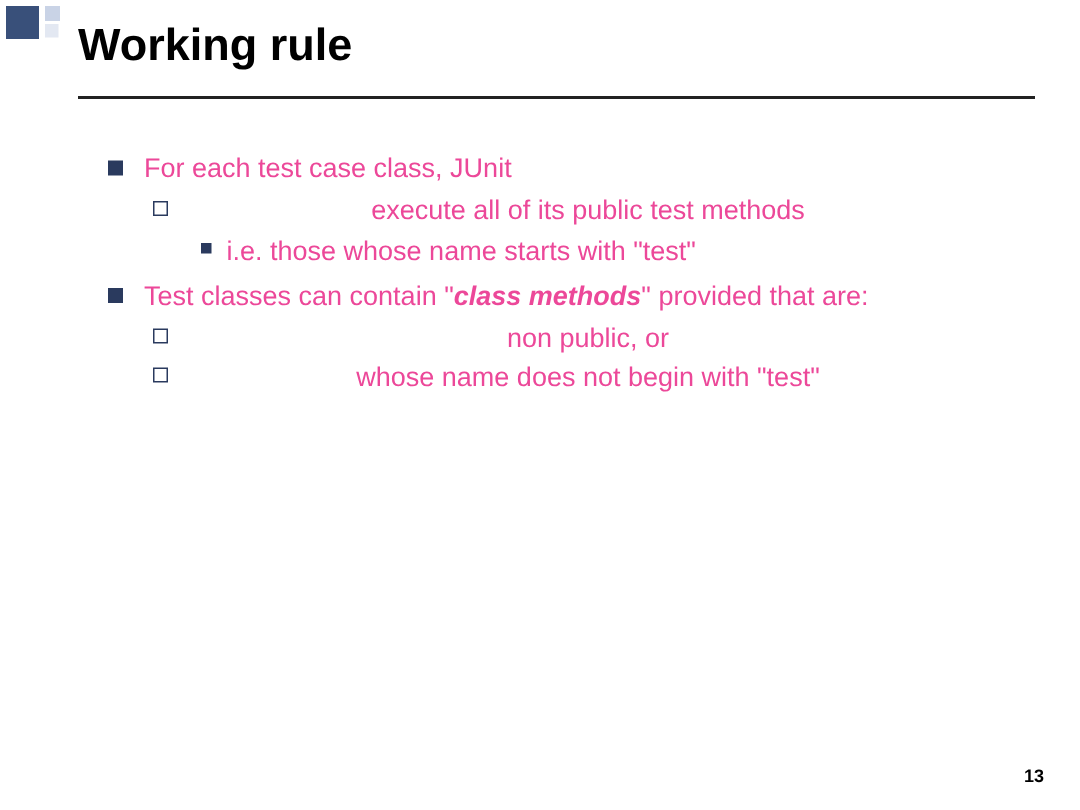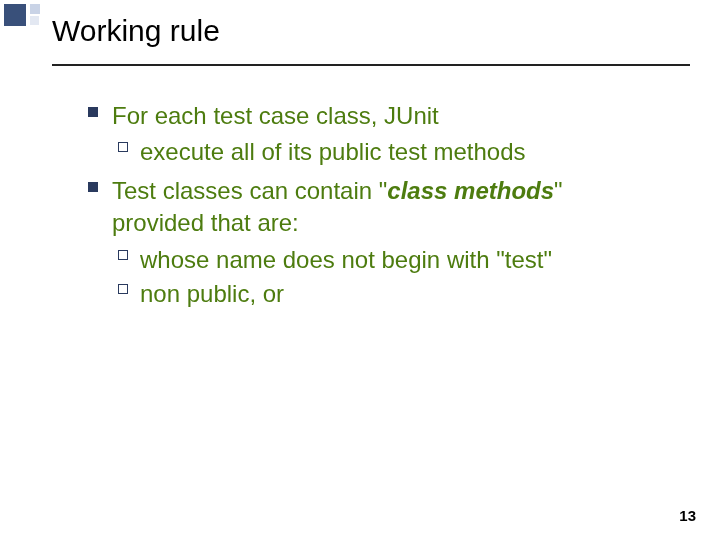--- a/index.html
+++ b/index.html
@@ -37,52 +37,52 @@
   }
   .title-wrap {
     position: absolute;
     top: 14px;
     left: 52px;
     right: 30px;
   }
   .title {
     font-size: 30px;
     color: #000;
-    font-weight: 400;
+    font-weight: 700;
     padding-bottom: 10px;
   }
   .title-underline {
     border-bottom: 2px solid #222;
     margin-top: 6px;
   }
   .content {
     position: absolute;
     top: 100px;
-    left: 88px;
+    left: 72px;
     right: 60px;
-    font-size: 24px;
-    color: #4d7c0f;
+    font-size: 18px;
+    color: #ec4899;
     line-height: 1.35;
   }
   .lvl1 {
     display: flex;
     align-items: flex-start;
     margin-bottom: 4px;
   }
   .lvl1 > .bullet { margin-right: 14px; margin-top: 7px; flex: 0 0 auto; }
   .lvl1 > .txt { flex: 1 1 auto; }
   .lvl2 {
     display: flex;
     align-items: flex-start;
     margin-left: 30px;
     margin-top: 2px;
     margin-bottom: 2px;
   }
   .lvl2 > .bullet { margin-right: 12px; margin-top: 6px; flex: 0 0 auto; }
-  .lvl2 > .txt { flex: 1 1 auto; }
+  .lvl2 > .txt { flex: 1 1 auto; text-align: center; }
   .lvl3 {
     display: flex;
     align-items: flex-start;
     margin-left: 62px;
     margin-top: 2px;
     margin-bottom: 2px;
   }
   .lvl3 > .bullet { margin-right: 10px; margin-top: 7px; flex: 0 0 auto; }
   .lvl3 > .txt { flex: 1 1 auto; }
   .sq-solid {
@@ -92,21 +92,21 @@
     width: 10px; height: 10px; border: 1.5px solid #2a3a5e; background: #fff;
   }
   .sq-tiny {
     width: 7px; height: 7px; background: #2a3a5e;
   }
   .gap { height: 4px; }
   .page-num {
     position: absolute;
     bottom: 16px;
     right: 24px;
-    font-size: 15px;
+    font-size: 12px;
     font-weight: 700;
     color: #000;
   }
 </style>
 </head>
 <body>
 
 <div class="corner-decoration">
   <div class="cd-big"></div>
   <div class="cd-small1"></div>
@@ -123,36 +123,42 @@
   <div class="lvl1">
     <div class="bullet sq-solid"></div>
     <div class="txt">For each test case class, JUnit</div>
   </div>
 
   <div class="lvl2">
     <div class="bullet sq-hollow"></div>
     <div class="txt">execute all of its public test methods</div>
   </div>
 
+  <div class="lvl3">
+    <div class="bullet sq-tiny"></div>
+    <div class="txt">
+      <span>i.e. those whose name starts with </span><span>"test"</span>
+    </div>
+  </div>
 
 
   <div class="gap"></div>
 
   <div class="lvl1">
     <div class="bullet sq-solid"></div>
     <div class="txt">
       <span>Test classes can contain "</span><span style="font-weight:700; font-style:italic;">class methods</span><span>" provided that are:</span>
     </div>
   </div>
 
   <div class="lvl2">
     <div class="bullet sq-hollow"></div>
-    <div class="txt">whose name does not begin with "test"</div>
+    <div class="txt">non public, or</div>
   </div>
 
   <div class="lvl2">
     <div class="bullet sq-hollow"></div>
-    <div class="txt">non public, or</div>
+    <div class="txt">whose name does not begin with "test"</div>
   </div>
 
 </div>
 
 <div class="page-num">13</div>
 
 </body></html>

